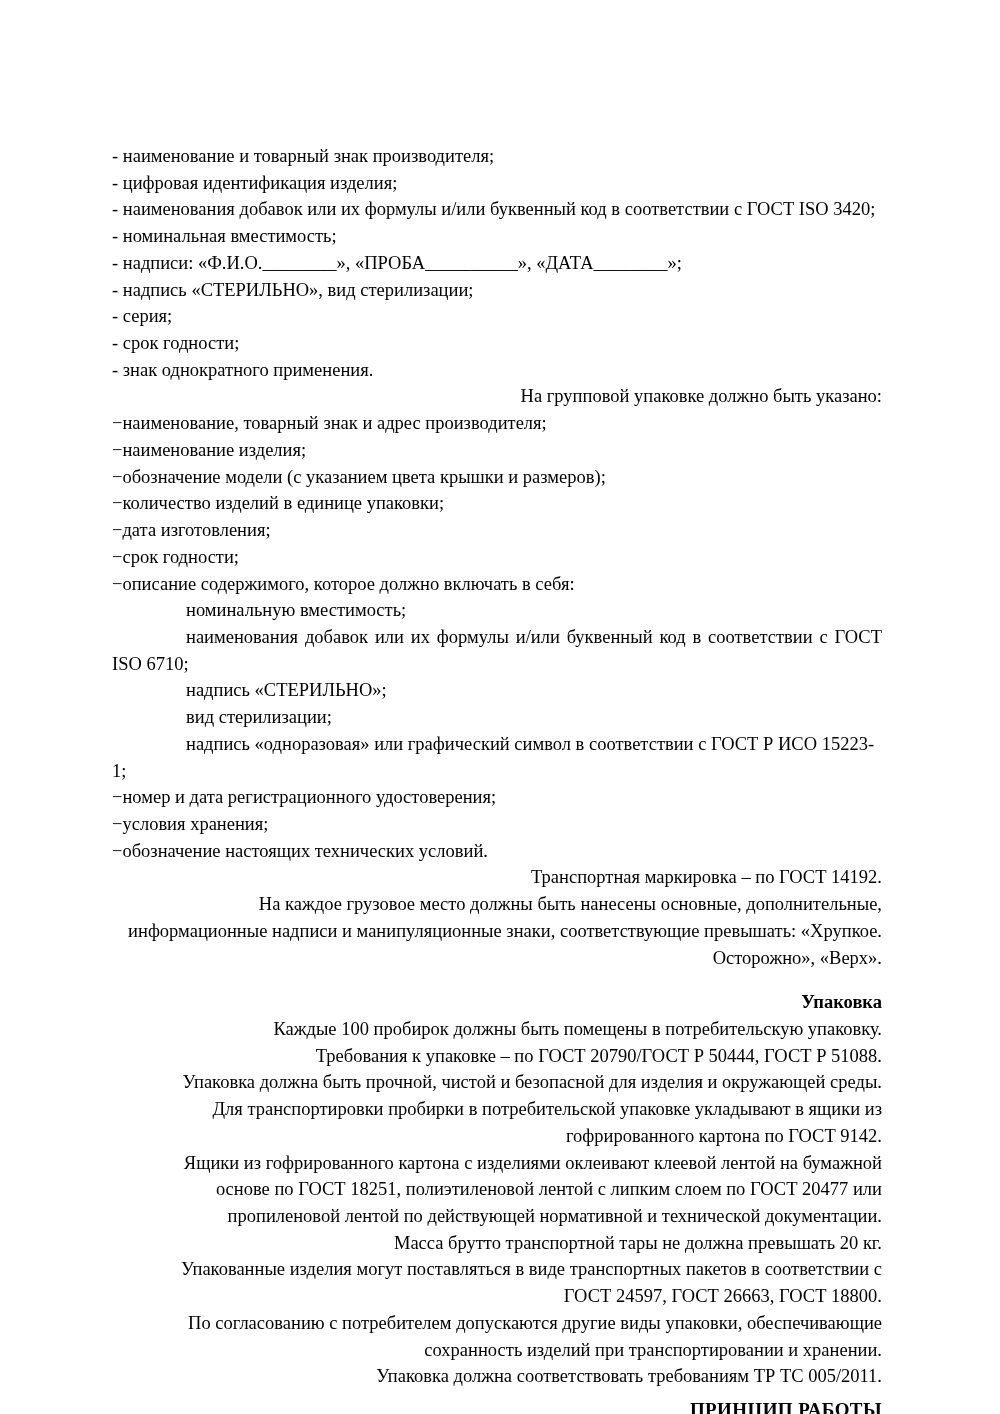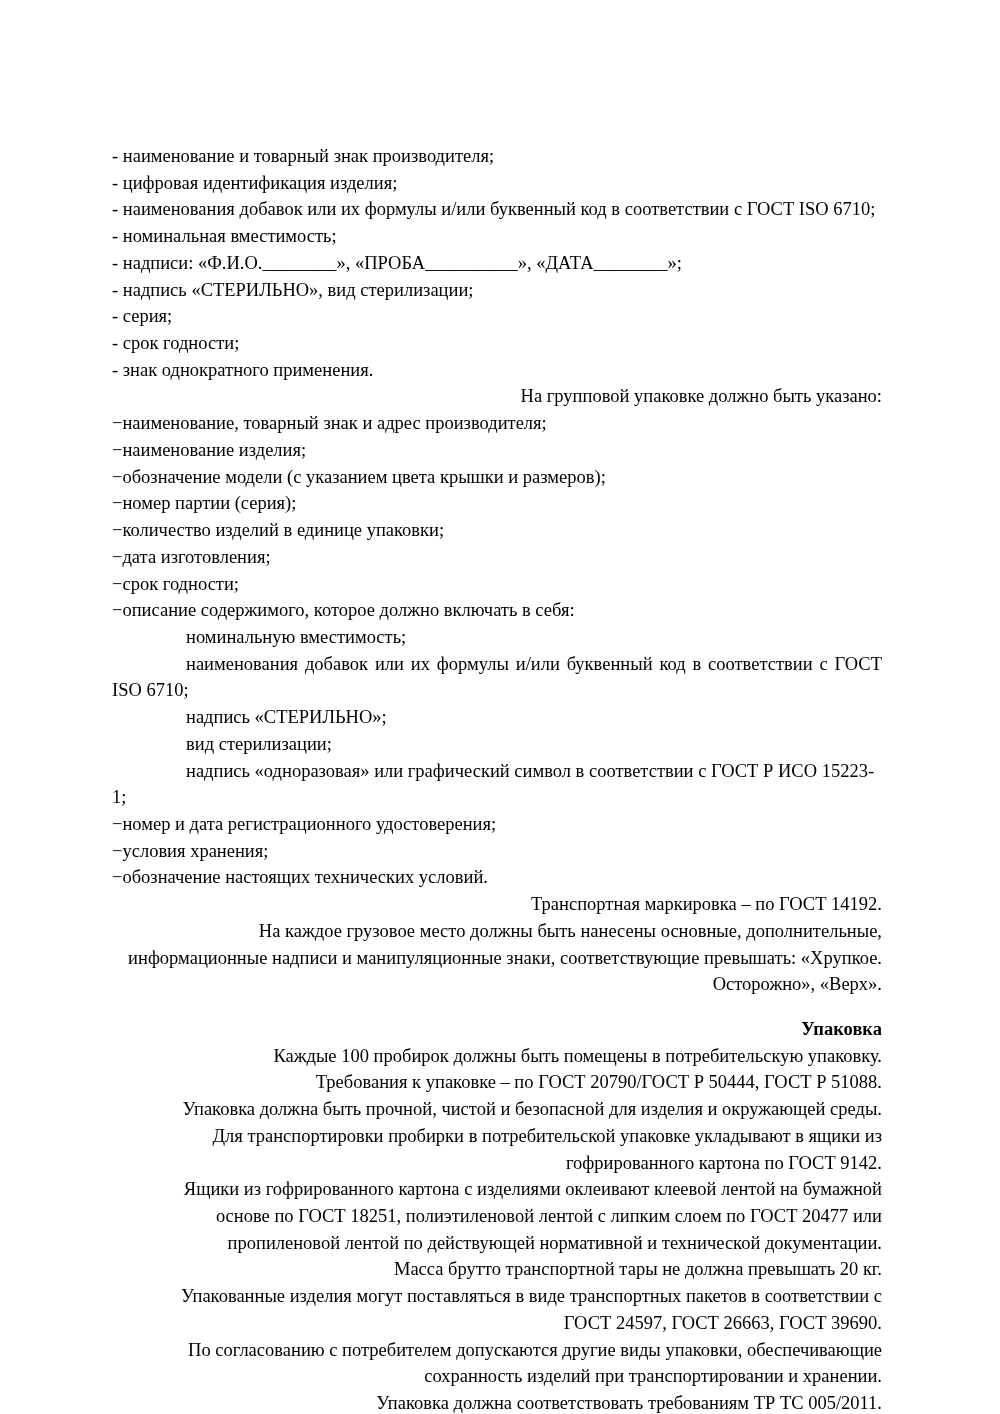--- a/index.html
+++ b/index.html
@@ -61,32 +61,31 @@
   }
 </style>
 </head>
 <body>
 
 <div class="page">
   <div class="doc-body">
 
     <p class="line">- наименование и товарный знак производителя;</p>
     <p class="line">- цифровая идентификация изделия;</p>
-    <p class="line just">- наименования добавок или их формулы и/или буквенный код в соответствии с ГОСТ ISO 6710;</p>
+    <p class="line just">- наименования добавок или их формулы и/или буквенный код в соответствии с ГОСТ ISO 3420;</p>
     <p class="line">- номинальная вместимость;</p>
     <p class="line">- надписи: «Ф.И.О.________», «ПРОБА__________», «ДАТА________»;</p>
     <p class="line">- надпись «СТЕРИЛЬНО», вид стерилизации;</p>
     <p class="line">- серия;</p>
     <p class="line">- срок годности;</p>
     <p class="line">- знак однократного применения.</p>
     <p class="line indent">На групповой упаковке должно быть указано:</p>
     <p class="line">−наименование, товарный знак и адрес производителя;</p>
     <p class="line">−наименование изделия;</p>
     <p class="line">−обозначение модели (с указанием цвета крышки и размеров);</p>
-    <p class="line">−номер партии (серия);</p>
     <p class="line">−количество изделий в единице упаковки;</p>
     <p class="line">−дата изготовления;</p>
     <p class="line">−срок годности;</p>
     <p class="line">−описание содержимого, которое должно включать в себя:</p>
     <p class="line indent2">номинальную вместимость;</p>
     <p class="line indent2 just">наименования добавок или их формулы и/или буквенный код в соответствии с ГОСТ ISO 6710;</p>
     <p class="line indent2">надпись «СТЕРИЛЬНО»;</p>
     <p class="line indent2">вид стерилизации;</p>
     <p class="line indent2">надпись «одноразовая» или графический символ в соответствии с ГОСТ Р ИСО 15223-1;</p>
     <p class="line">−номер и дата регистрационного удостоверения;</p>
@@ -95,21 +94,21 @@
     <p class="line indent">Транспортная маркировка – по ГОСТ 14192.</p>
     <p class="line indent just">На каждое грузовое место должны быть нанесены основные, дополнительные, информационные надписи и манипуляционные знаки, соответствующие превышать: «Хрупкое. Осторожно», «Верх».</p>
 
     <p class="line sec-title" style="margin-top:18px;">Упаковка</p>
     <p class="line indent">Каждые 100 пробирок должны быть помещены в потребительскую упаковку.</p>
     <p class="line indent">Требования к упаковке – по ГОСТ 20790/ГОСТ Р 50444, ГОСТ Р 51088.</p>
     <p class="line indent">Упаковка должна быть прочной, чистой и безопасной для изделия и окружающей среды.</p>
     <p class="line indent just">Для транспортировки пробирки в потребительской упаковке укладывают в ящики из гофрированного картона по ГОСТ 9142.</p>
     <p class="line indent just">Ящики из гофрированного картона с изделиями оклеивают клеевой лентой на бумажной основе по ГОСТ 18251, полиэтиленовой лентой с липким слоем по ГОСТ 20477 или пропиленовой лентой по действующей нормативной и технической документации.</p>
     <p class="line indent">Масса брутто транспортной тары не должна превышать 20 кг.</p>
-    <p class="line indent just">Упакованные изделия могут поставляться в виде транспортных пакетов в соответствии с ГОСТ 24597, ГОСТ 26663, ГОСТ 39690.</p>
+    <p class="line indent just">Упакованные изделия могут поставляться в виде транспортных пакетов в соответствии с ГОСТ 24597, ГОСТ 26663, ГОСТ 18800.</p>
     <p class="line indent just">По согласованию с потребителем допускаются другие виды упаковки, обеспечивающие сохранность изделий при транспортировании и хранении.</p>
     <p class="line indent">Упаковка должна соответствовать требованиям ТР ТС 005/2011.</p>
 
     <p class="heading-center" style="margin-top:6px;">ПРИНЦИП РАБОТЫ</p>
     <p class="line sec-title">Принцип действия.</p>
 
   </div>
 </div>
 
 </body></html>

